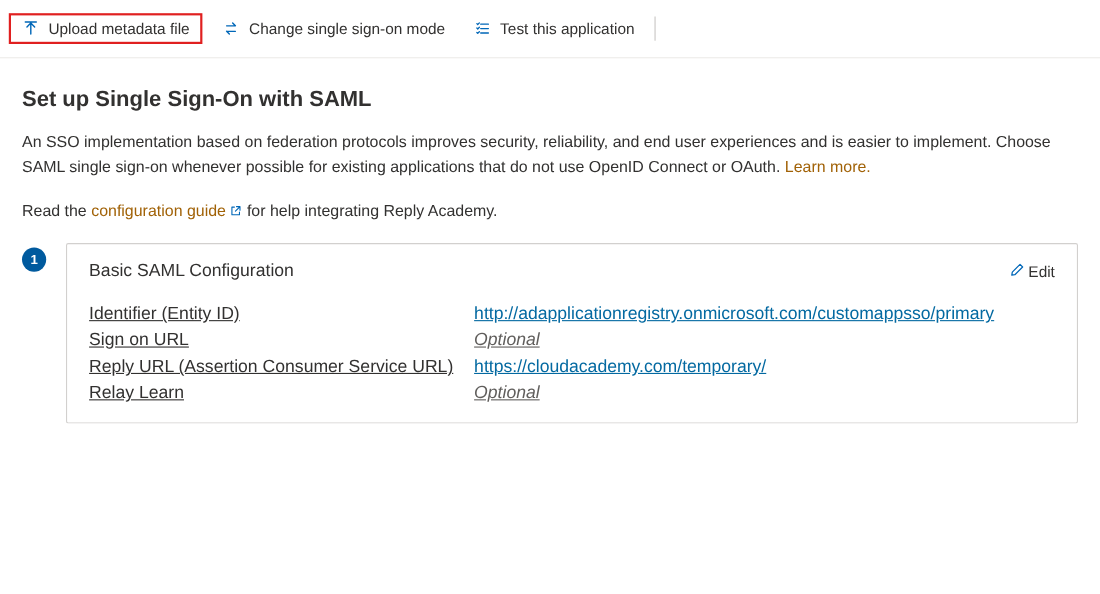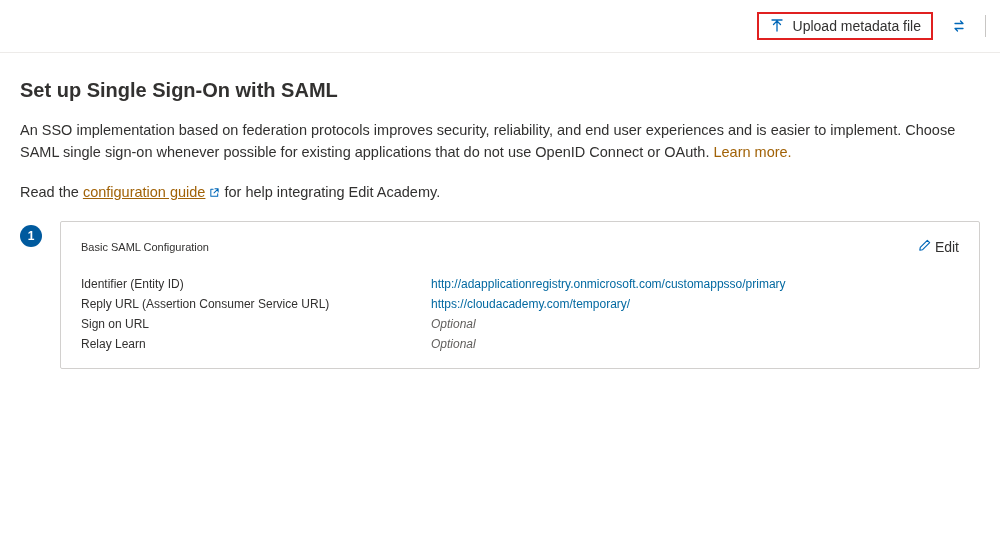--- a/index.html
+++ b/index.html
@@ -10,21 +10,20 @@
     color: #323130;
     background: #fff;
     width: 1000px;
   }
   .toolbar {
     display: flex;
     align-items: center;
     padding: 12px 8px;
     border-bottom: 1px solid #edebe9;
     gap: 2px;
-    justify-content: flex-end;
   }
   .toolbar-item {
     display: flex;
     align-items: center;
     gap: 8px;
     padding: 6px 12px;
     cursor: pointer;
     color: #323130;
   }
   .toolbar-item .icon svg { display: block; }
@@ -48,21 +47,21 @@
     margin: 4px 0 18px 0;
     color: #323130;
   }
   .para {
     font-size: 14.5px;
     line-height: 1.5;
     color: #323130;
     margin: 0 0 18px 0;
   }
   a.link { color: #a16207; text-decoration: none; cursor: pointer; }
-  a.link.underline { text-decoration: underline; }
+  a.link.underline { }
   .ext-icon { margin-left: 4px; }
   .step-wrap {
     display: flex;
     align-items: flex-start;
     margin-top: 10px;
   }
   .step-num {
     width: 22px;
     height: 22px;
     border-radius: 50%;
@@ -83,39 +82,40 @@
     border-radius: 2px;
     padding: 16px 20px 14px 20px;
   }
   .card-header {
     display: flex;
     align-items: center;
     justify-content: space-between;
     margin-bottom: 18px;
   }
   .card-title {
-    font-size: 11px;
+    font-size: 16px;
     color: #323130;
   }
   .edit-btn {
     display: flex;
     align-items: center;
     gap: 3px;
     cursor: pointer;
     color: #323130;
     font-size: 14px;
   }
   .kv-table {
     width: 100%;
     border-collapse: collapse;
   }
   .kv-table td {
     padding: 3px 0;
     vertical-align: top;
-    font-size: 12px;
+    font-size: 16px;
+    text-decoration: underline;
   }
   .kv-table td.key {
     width: 350px;
     color: #323130;
   }
   .kv-table td.val {
     color: #0369a1;
     word-break: break-all;
   }
   .kv-table td.optional {
@@ -135,38 +135,47 @@
     </span>
     <span>Upload metadata file</span>
   </div>
 
   <div class="toolbar-item">
     <span class="icon">
       <svg width="16" height="16" viewBox="0 0 16 16" fill="none">
         <path d="M4 5.5h8M12 5.5L9.5 3M4 10.5h8M4 10.5L6.5 13" stroke="#0067b8" stroke-width="1.3" stroke-linecap="round" stroke-linejoin="round"></path>
       </svg>
     </span>
-  </div>
-
+    <span>Change single sign-on mode</span>
+  </div>
+
+  <div class="toolbar-item">
+    <span class="icon">
+      <svg width="16" height="16" viewBox="0 0 16 16" fill="none">
+        <path d="M6 4h7M6 8h7M6 12h7M2.5 3.5l.8.8L4.8 2.8M2.5 7.5l.8.8L4.8 6.8M2.5 11.5l.8.8 1.5-1.5" stroke="#0067b8" stroke-width="1.2" stroke-linecap="round" stroke-linejoin="round"></path>
+      </svg>
+    </span>
+    <span>Test this application</span>
+  </div>
 
   <div class="toolbar-sep"></div>
 
 </div>
 
 <div class="content">
   <h1 class="page-title">Set up Single Sign-On with SAML</h1>
 
   <p class="para">
     <span>An SSO implementation based on federation protocols improves security, reliability, and end user experiences and is easier to implement. Choose SAML single sign-on whenever possible for existing applications that do not use OpenID Connect or OAuth. </span><a class="link">Learn more.</a>
   </p>
 
   <p class="para">
     <span>Read the </span><a class="link underline"><span>configuration guide</span><span class="ext-icon"><svg width="11" height="11" viewBox="0 0 12 12" style="vertical-align:middle">
             <path d="M4.5 2.5H2v7.5h7.5V7.5M6.5 2H10v3.5M10 2L5.5 6.5" stroke="#0067b8" stroke-width="1.1" fill="none" stroke-linecap="round" stroke-linejoin="round"></path>
-          </svg></span></a><span> for help integrating Edit Academy.</span>
+          </svg></span></a><span> for help integrating Reply Academy.</span>
   </p>
 
   <div class="step-wrap">
     <div class="step-num">1</div>
     <div class="card">
       <div class="card-header">
         <div class="card-title">Basic SAML Configuration</div>
         <div class="edit-btn">
           <span>
             <svg width="15" height="15" viewBox="0 0 16 16" fill="none">
@@ -176,26 +185,26 @@
           <span>Edit</span>
         </div>
       </div>
       <table class="kv-table">
         <tbody>
             <tr>
               <td class="key">Identifier (Entity ID)</td>
               <td class="val">http://adapplicationregistry.onmicrosoft.com/customappsso/primary</td>
             </tr>
             <tr>
+              <td class="key">Sign on URL</td>
+              <td class="val optional">Optional</td>
+            </tr>
+            <tr>
               <td class="key">Reply URL (Assertion Consumer Service URL)</td>
               <td class="val">https://cloudacademy.com/temporary/</td>
-            </tr>
-            <tr>
-              <td class="key">Sign on URL</td>
-              <td class="val optional">Optional</td>
             </tr>
             <tr>
               <td class="key">Relay Learn</td>
               <td class="val optional">Optional</td>
             </tr>
           </tbody>
       </table>
     </div>
   </div>
 </div>

